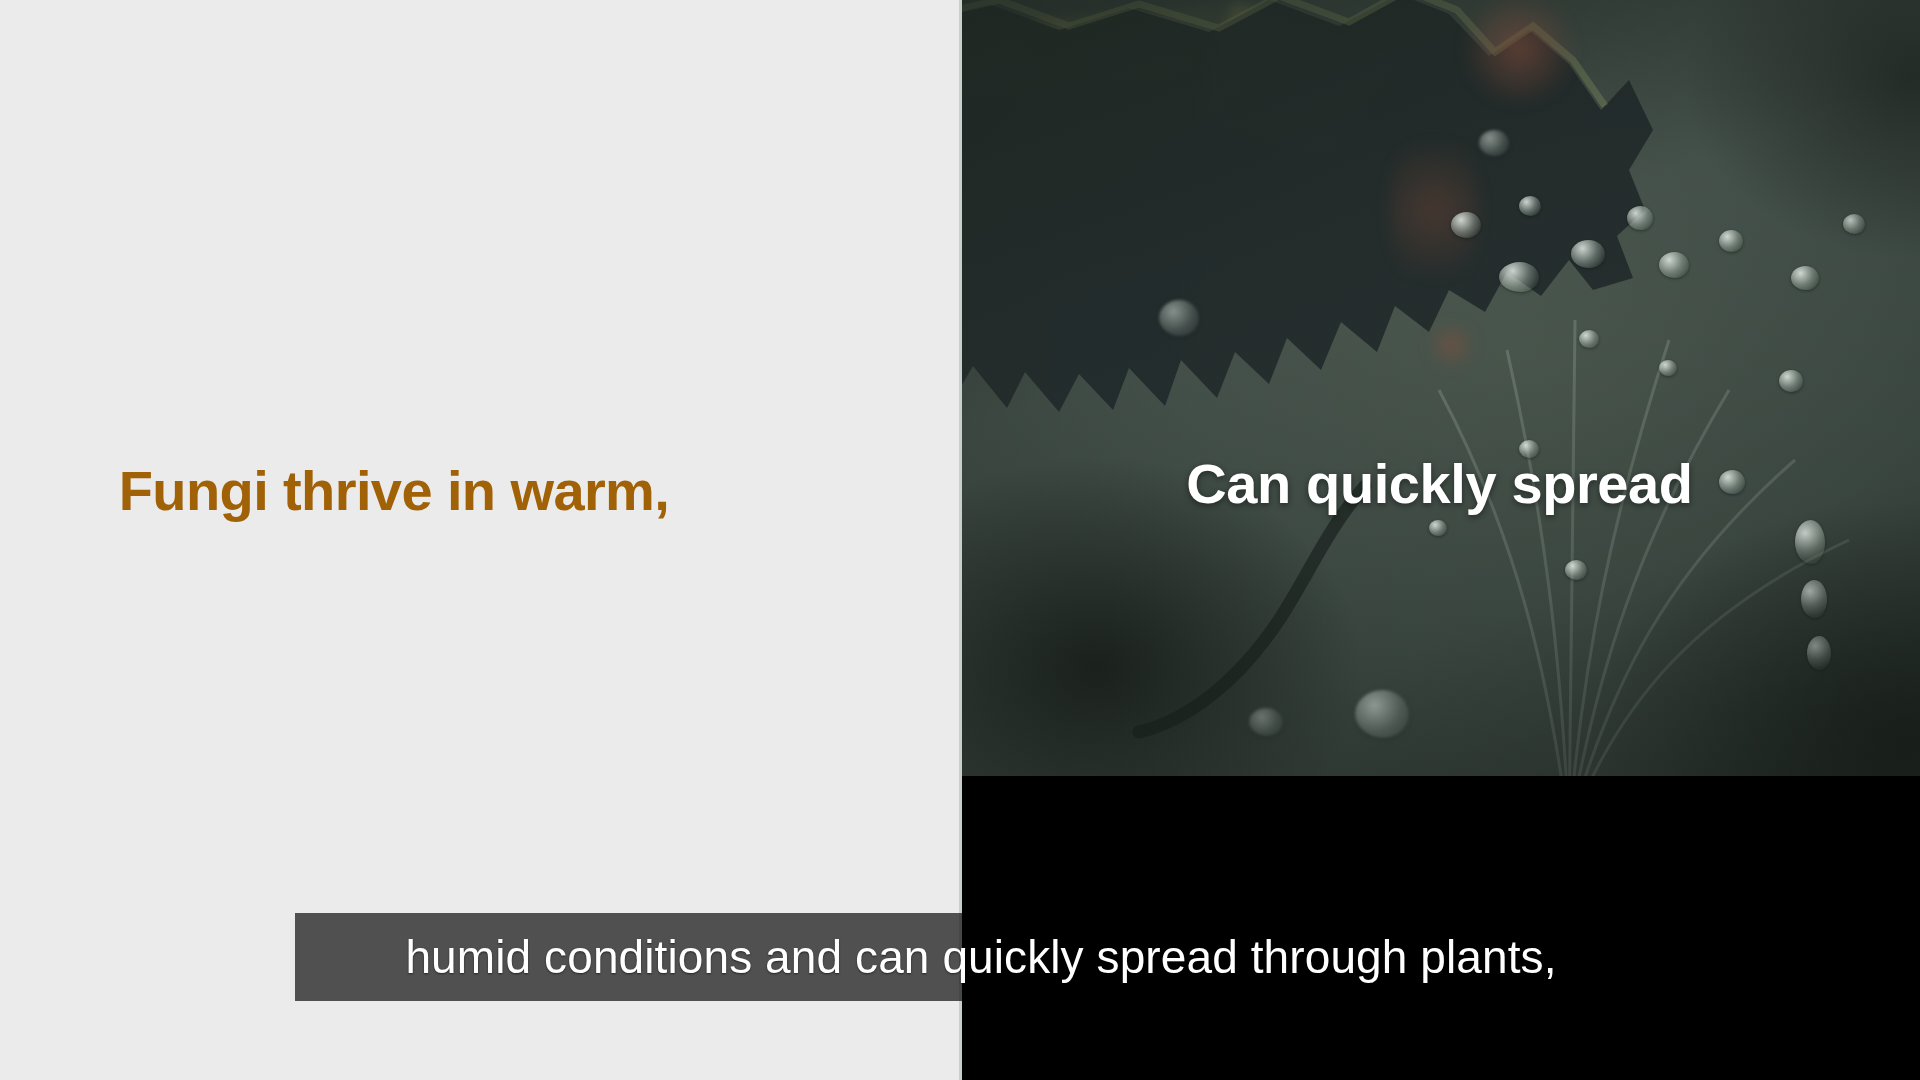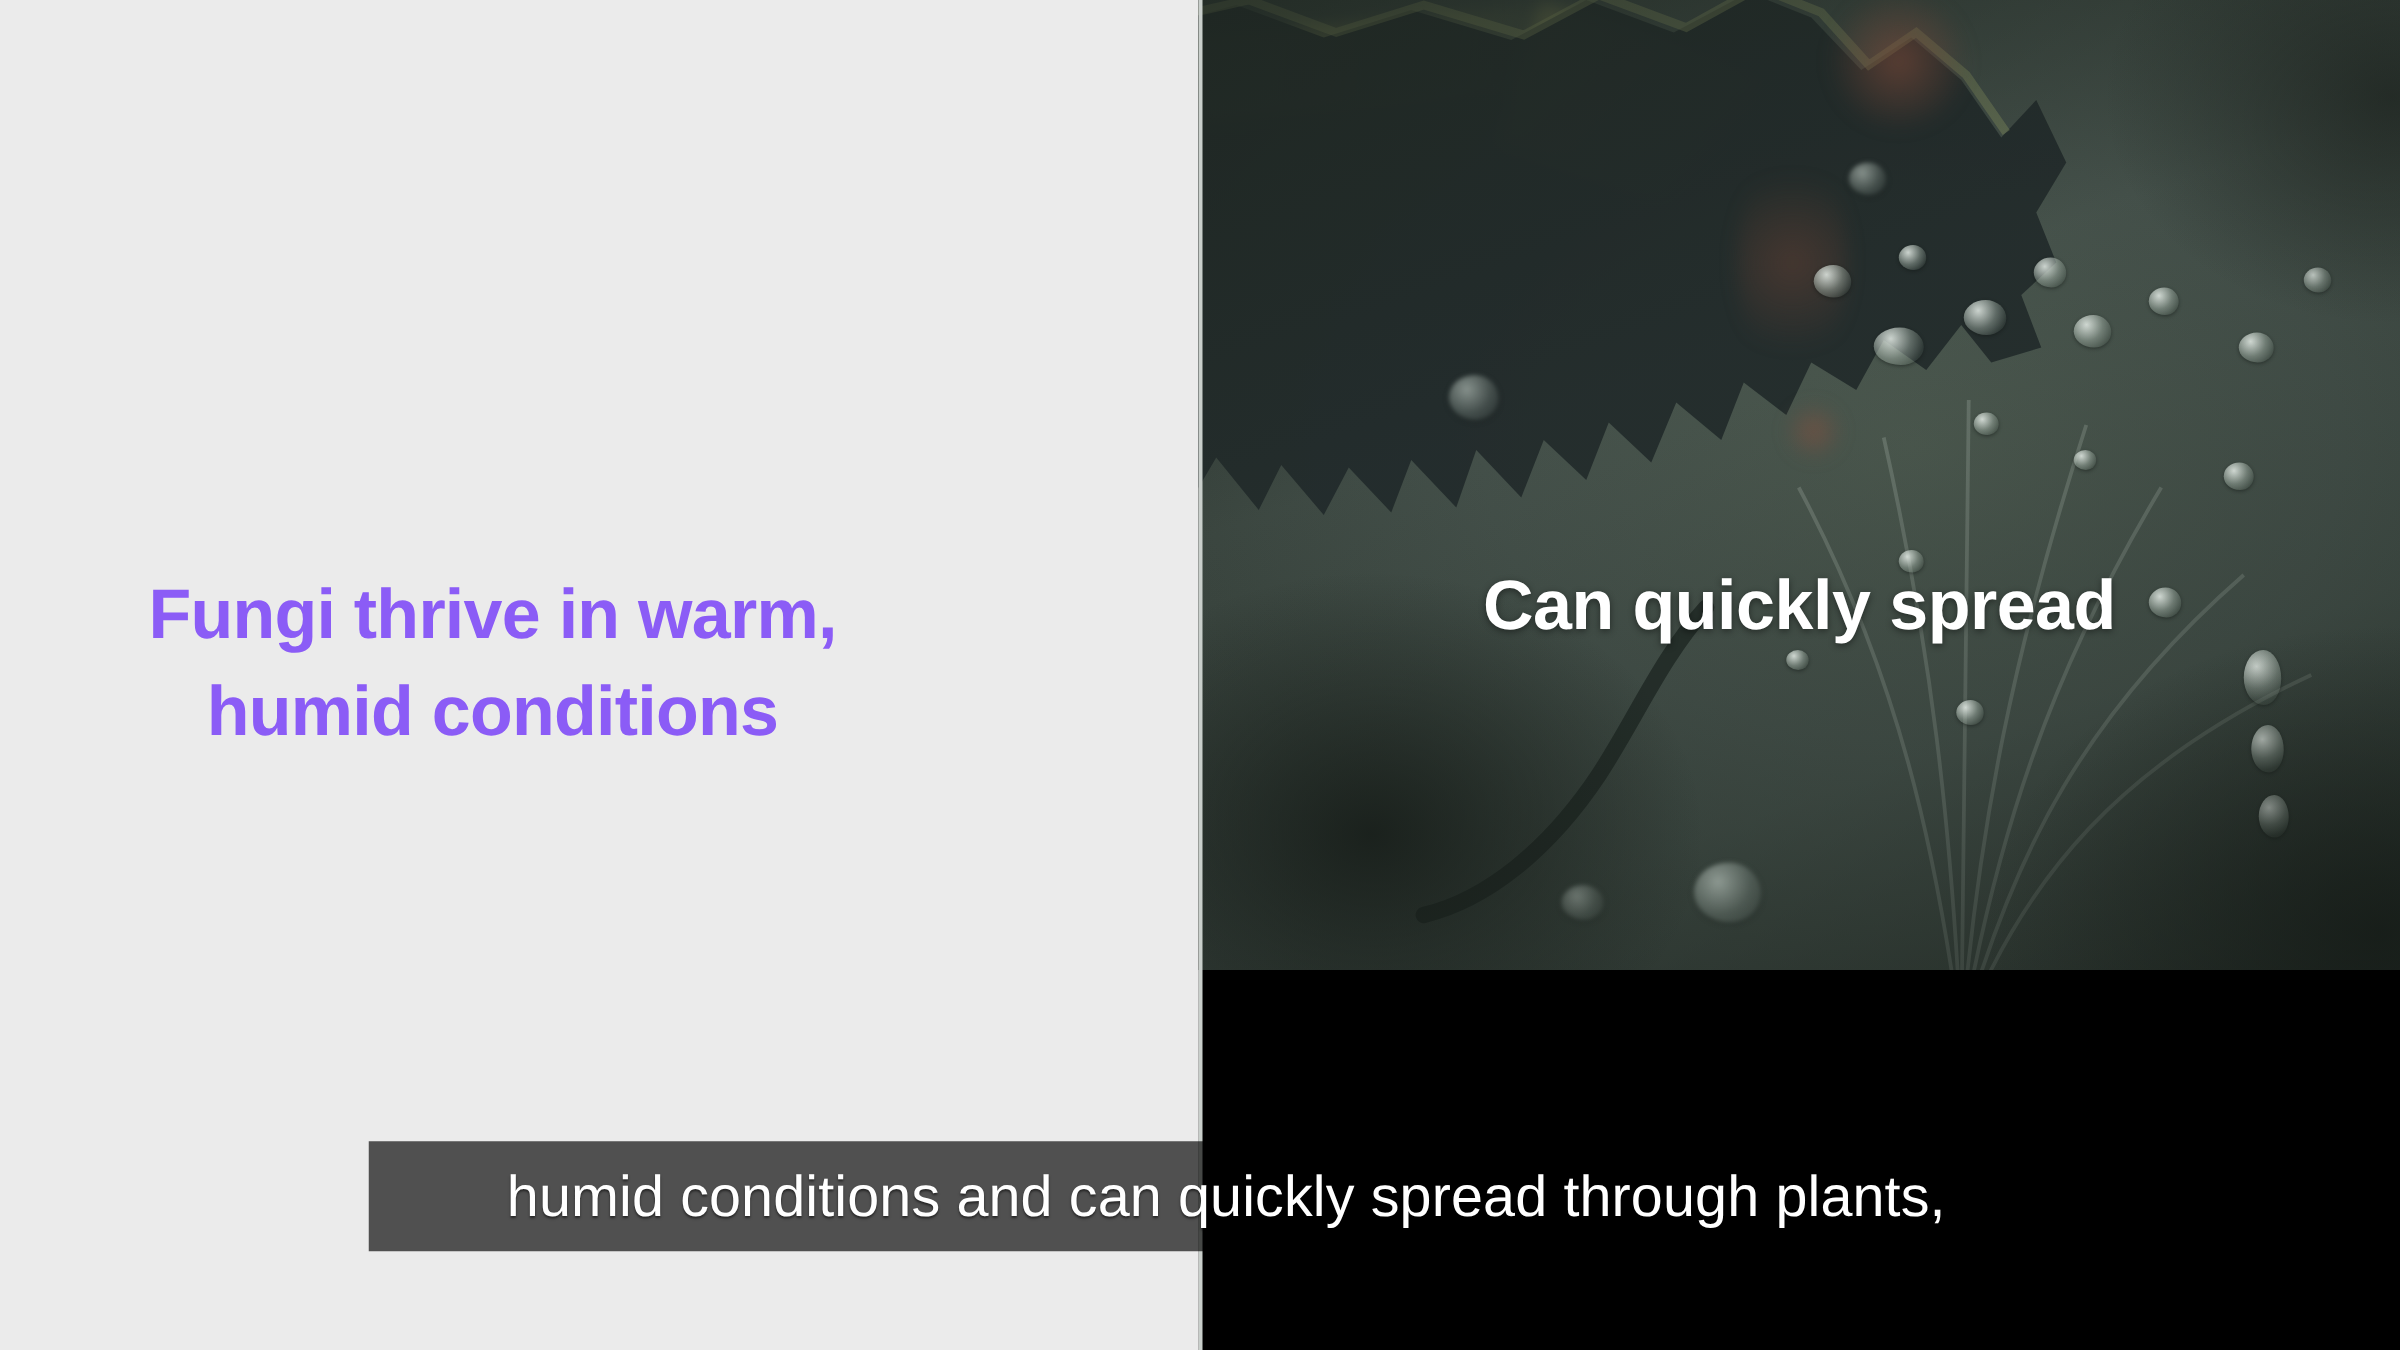--- a/index.html
+++ b/index.html
@@ -24,21 +24,21 @@
     width: 959px;
     height: 1080px;
     background: #ebebeb;
   }
   .left-headline {
     position: absolute;
     left: 0;
     top: 452px;
     width: 788px;
     text-align: center;
-    color: #8b5cf6;
+    color: #a16207;
     font-weight: bold;
     font-size: 56px;
     line-height: 78px;
     letter-spacing: -0.6px;
     font-family: "Liberation Sans", sans-serif;
   }
   .left-headline .ln {
     display: block;
     white-space: nowrap;
   }
@@ -206,21 +206,20 @@
   }
 </style>
 </head>
 <body>
 
 <div id="frame">
 
   <div class="left-panel">
     <div class="left-headline">
       <span class="ln">Fungi thrive in warm,</span>
-      <span class="ln">humid conditions</span>
     </div>
   </div>
 
   <div class="right-panel">
     <div class="photo">
       <div class="leaf-base"></div>
 
       <div class="olive-edge"></div>
       <div class="olive-edge2"></div>
 

